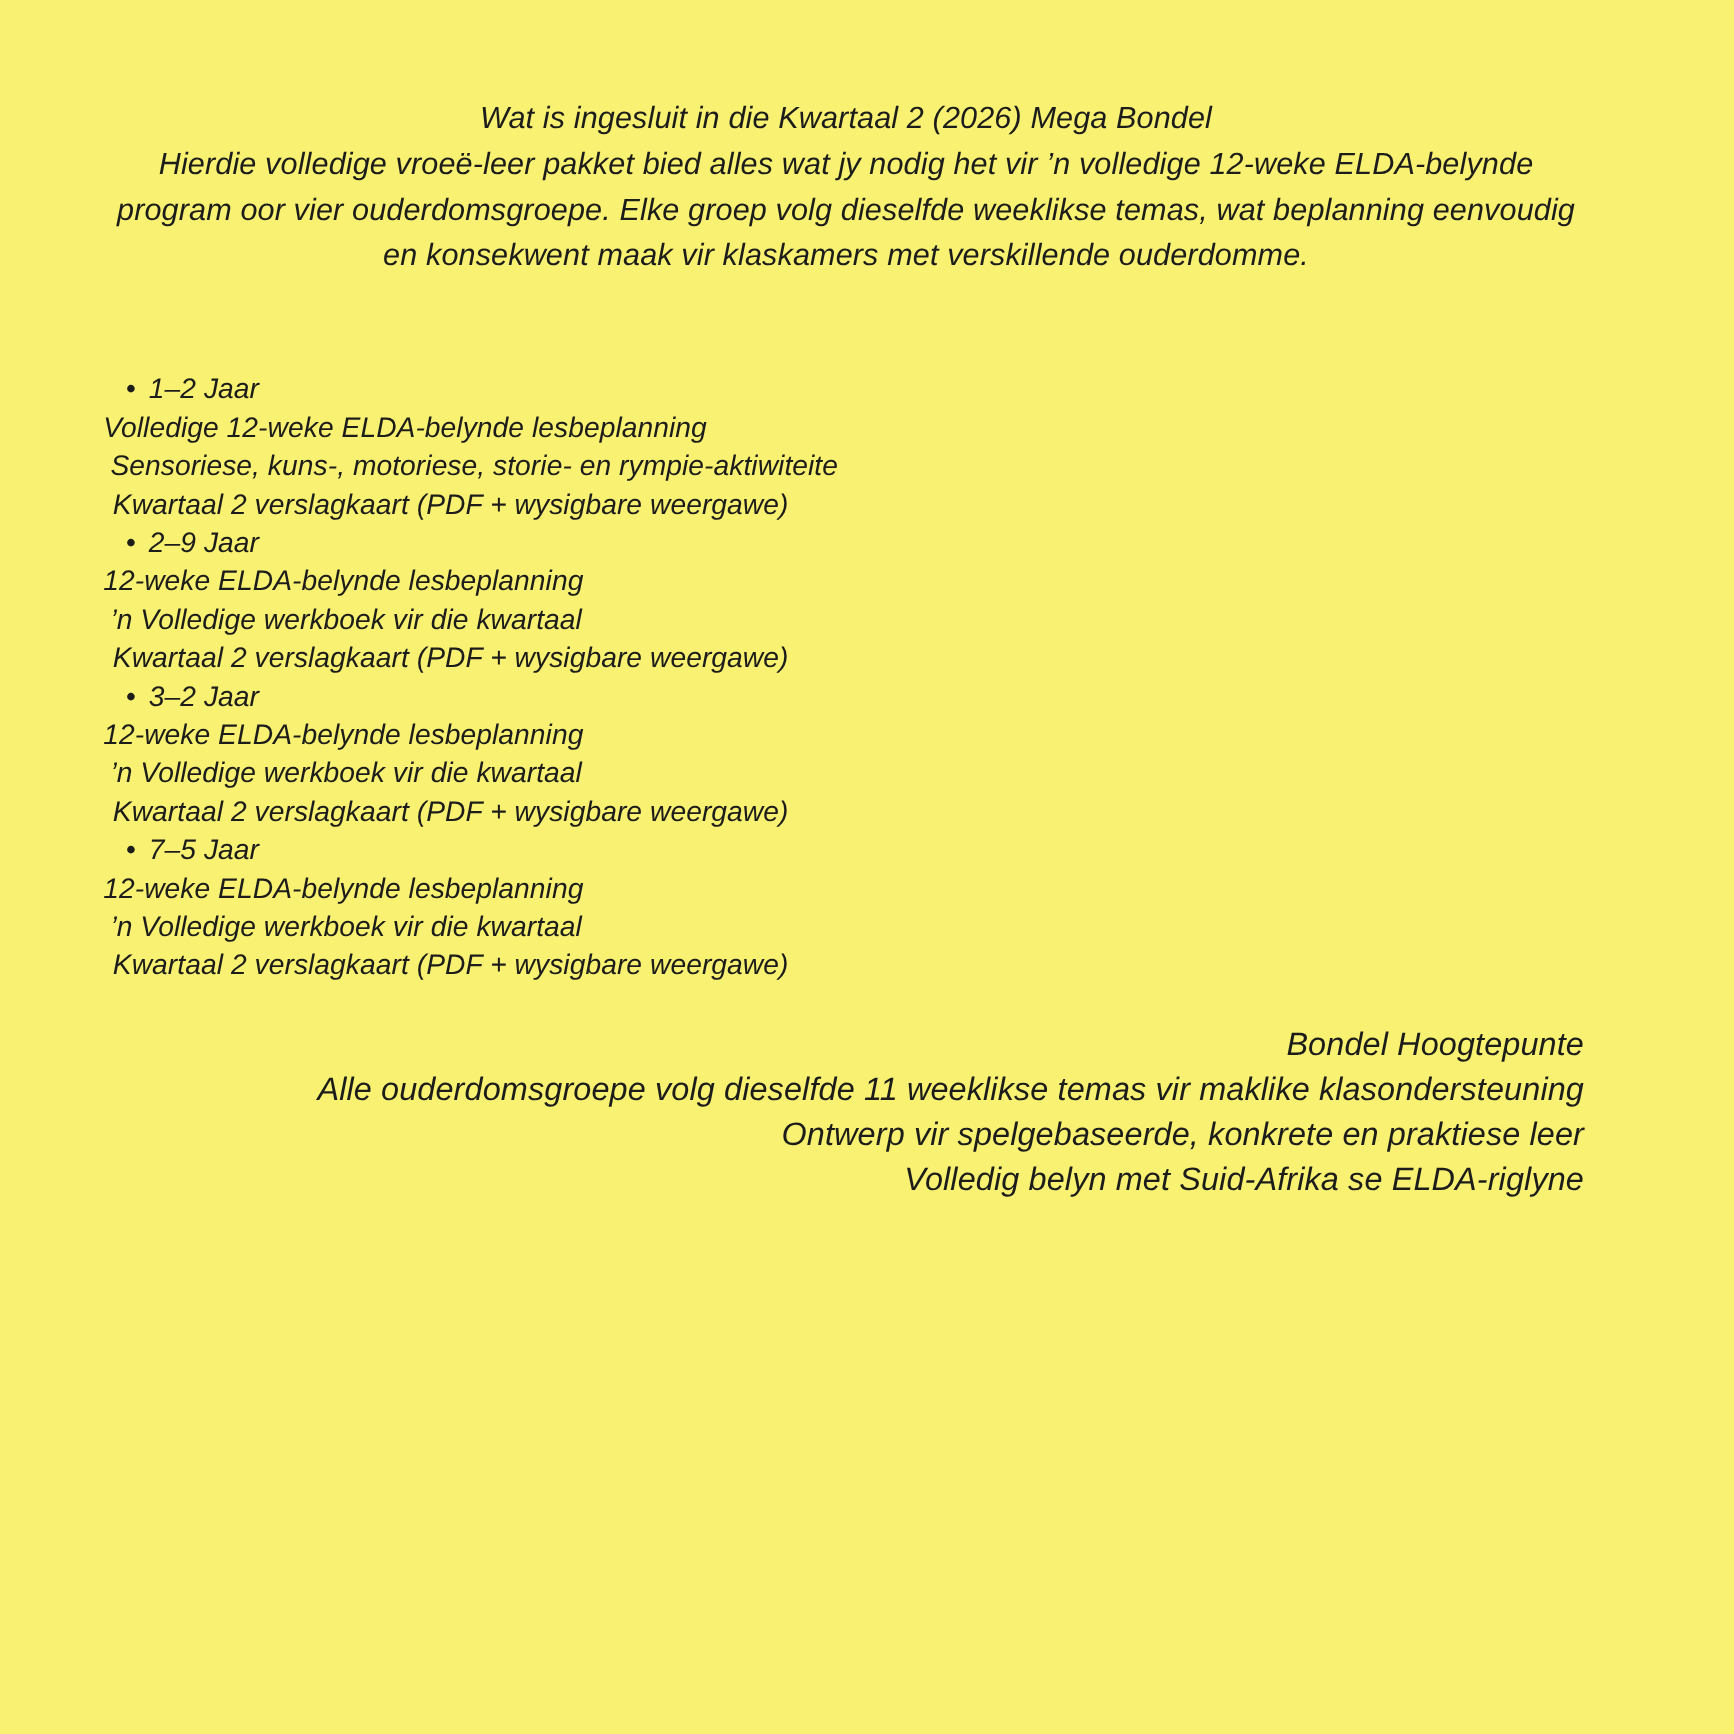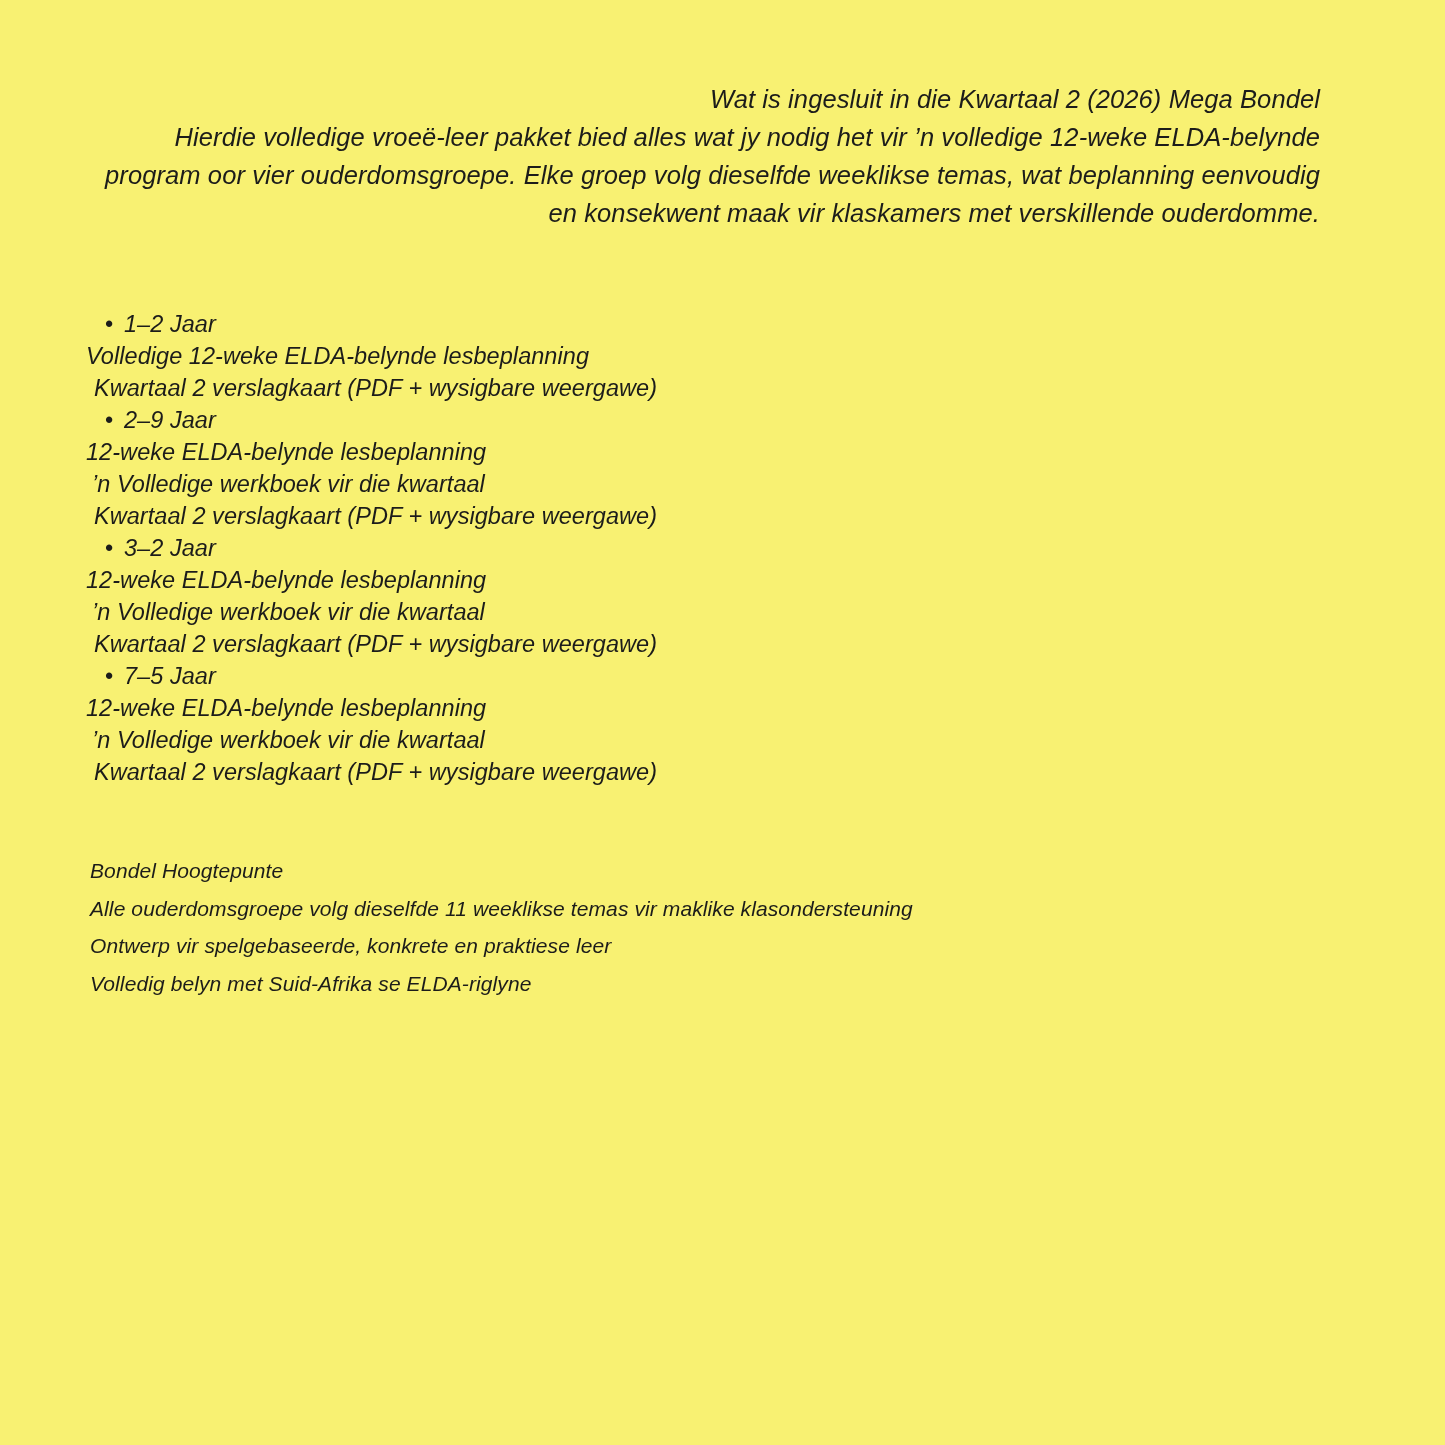--- a/index.html
+++ b/index.html
@@ -21,21 +21,21 @@
     height: 1445px;
     box-sizing: border-box;
   }
 
   
   .intro {
     position: absolute;
     left: 90px;
     top: 80px;
     width: 1230px;
-    text-align: right;
+    text-align: center;
     font-style: italic;
     font-size: 25.5px;
     line-height: 38px;
     letter-spacing: 0.1px;
   }
   .intro p {
     margin: 0;
   }
 
   
@@ -71,23 +71,23 @@
   .grp-line.i1 { padding-left: 0px; }
   .grp-line.i2 { padding-left: 6px; }
   .grp-line.i3 { padding-left: 8px; }
 
   
   .highlights {
     position: absolute;
     left: 90px;
     top: 852px;
     width: 1230px;
-    text-align: left;
+    text-align: right;
     font-style: italic;
-    font-size: 21px;
+    font-size: 27px;
     line-height: 37.5px;
     letter-spacing: 0.1px;
   }
   .highlights p {
     margin: 0;
   }
 </style>
 </head>
 <body>
 
@@ -99,20 +99,21 @@
   </section>
 
   <section class="groups">
 
     <div class="group-block">
       <span class="group-head">
         <span class="bullet">•</span>
         <span>1–2 Jaar</span>
       </span>
       <span class="grp-line i1">Volledige 12-weke ELDA-belynde lesbeplanning</span>
+      <span class="grp-line i2">Sensoriese, kuns-, motoriese, storie- en rympie-aktiwiteite</span>
       <span class="grp-line i3">Kwartaal 2 verslagkaart (PDF + wysigbare weergawe)</span>
     </div>
 
     <div class="group-block">
       <span class="group-head">
         <span class="bullet">•</span>
         <span>2–9 Jaar</span>
       </span>
       <span class="grp-line i1">12-weke ELDA-belynde lesbeplanning</span>
       <span class="grp-line i2">’n Volledige werkboek vir die kwartaal</span>

